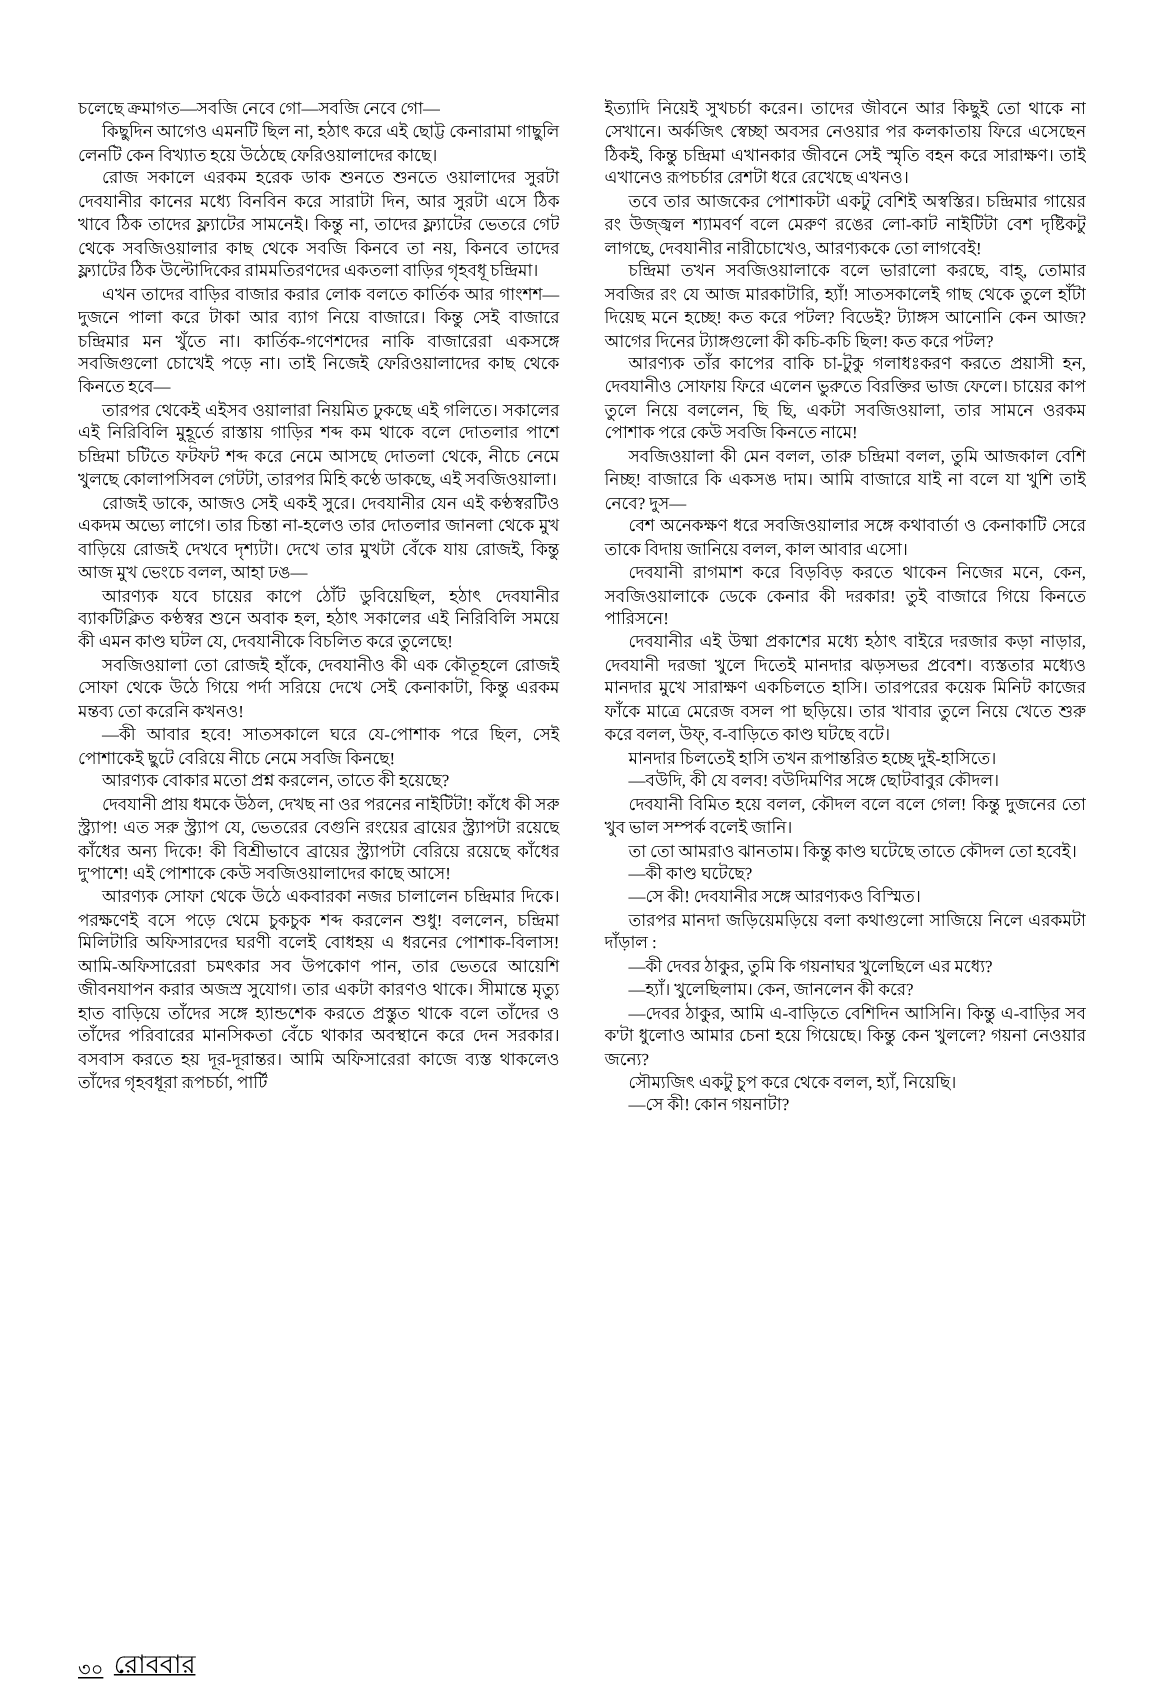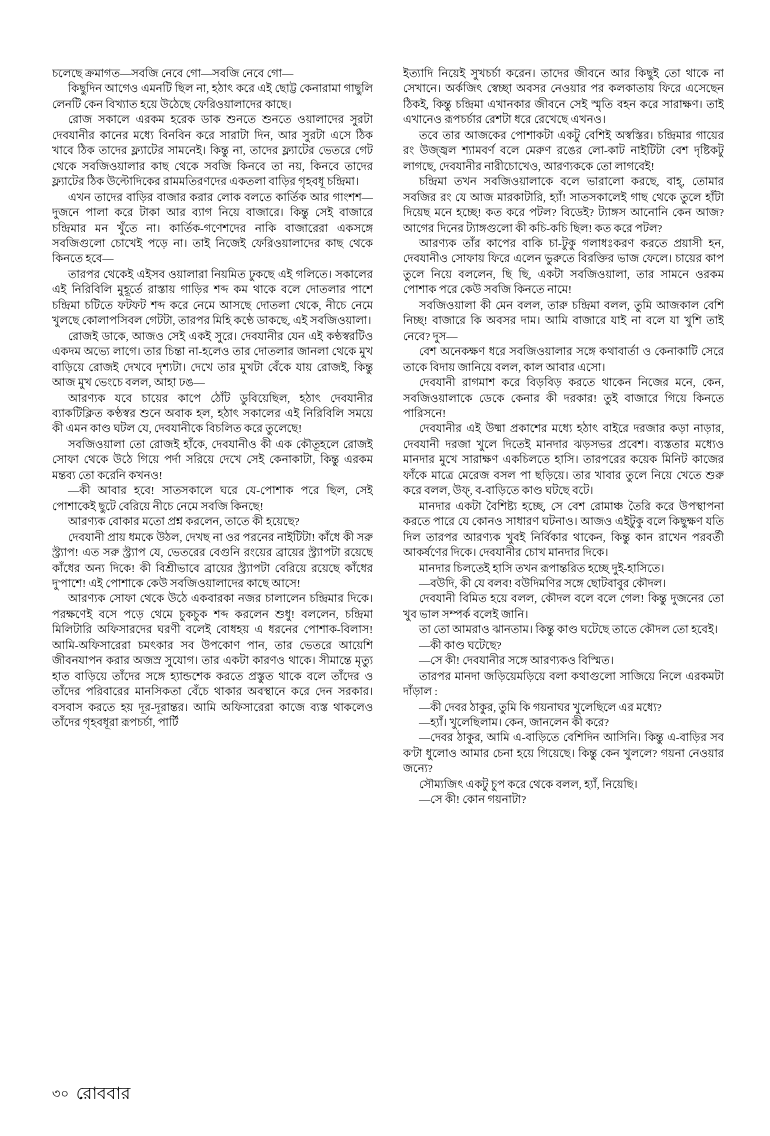--- a/index.html
+++ b/index.html
@@ -53,24 +53,25 @@
   }
   .col p.noind {
     text-indent: 0;
   }
   .col p.dash {
     text-indent: 16px;
   }
   .footer {
     position: absolute;
     left: 52px;
-    bottom: 28px;
+    bottom: 12px;
     display: flex;
-    align-items: center;
+    align-items: flex-end;
     gap: 7px;
+    text-decoration: underline;
   }
   .footer .pageno {
     font-size: 13px;
     font-family: "Liberation Serif", "DejaVu Serif", serif;
     letter-spacing: 0px;
   }
   .footer .pubname {
     font-size: 17px;
     font-family: "Liberation Serif", "DejaVu Serif", serif;
   }
@@ -94,25 +95,24 @@
       <p class="ind">আরণ্যক বোকার মতো প্রশ্ন করলেন, তাতে কী হয়েছে?</p>
       <p class="ind">দেবযানী প্রায় ধমকে উঠল, দেখছ না ওর পরনের নাইটিটা! কাঁধে কী সরু স্ট্র্যাপ! এত সরু স্ট্র্যাপ যে, ভেতরের বেগুনি রংয়ের ব্রায়ের স্ট্র্যাপটা রয়েছে কাঁধের অন্য দিকে! কী বিশ্রীভাবে ব্রায়ের স্ট্র্যাপটা বেরিয়ে রয়েছে কাঁধের দু'পাশে! এই পোশাকে কেউ সবজিওয়ালাদের কাছে আসে!</p>
       <p class="ind">আরণ্যক সোফা থেকে উঠে একবারকা নজর চালালেন চন্দ্রিমার দিকে। পরক্ষণেই বসে পড়ে থেমে চুকচুক শব্দ করলেন শুধু! বললেন, চন্দ্রিমা মিলিটারি অফিসারদের ঘরণী বলেই বোধহয় এ ধরনের পোশাক-বিলাস! আমি-অফিসারেরা চমৎকার সব উপকোণ পান, তার ভেতরে আয়েশি জীবনযাপন করার অজস্র সুযোগ। তার একটা কারণও থাকে। সীমান্তে মৃত্যু হাত বাড়িয়ে তাঁদের সঙ্গে হ্যান্ডশেক করতে প্রস্তুত থাকে বলে তাঁদের ও তাঁদের পরিবারের মানসিকতা বেঁচে থাকার অবস্থানে করে দেন সরকার। বসবাস করতে হয় দূর-দূরান্তর। আমি অফিসারেরা কাজে ব্যস্ত থাকলেও তাঁদের গৃহবধূরা রূপচর্চা, পার্টি</p>
     </div>
 
     <div class="col">
       <p class="noind">ইত্যাদি নিয়েই সুখচর্চা করেন। তাদের জীবনে আর কিছুই তো থাকে না সেখানে। অর্কজিৎ স্বেচ্ছা অবসর নেওয়ার পর কলকাতায় ফিরে এসেছেন ঠিকই, কিন্তু চন্দ্রিমা এখানকার জীবনে সেই স্মৃতি বহন করে সারাক্ষণ। তাই এখানেও রূপচর্চার রেশটা ধরে রেখেছে এখনও।</p>
       <p class="ind">তবে তার আজকের পোশাকটা একটু বেশিই অস্বস্তির। চন্দ্রিমার গায়ের রং উজ্জ্বল শ্যামবর্ণ বলে মেরুণ রঙের লো-কাট নাইটিটা বেশ দৃষ্টিকটু লাগছে, দেবযানীর নারীচোখেও, আরণ্যককে তো লাগবেই!</p>
       <p class="ind">চন্দ্রিমা তখন সবজিওয়ালাকে বলে ভারালো করছে, বাহ্, তোমার সবজির রং যে আজ মারকাটারি, হ্যাঁ! সাতসকালেই গাছ থেকে তুলে হাঁটা দিয়েছ মনে হচ্ছে! কত করে পটল? বিডেই? ট্যাঙ্গস আনোনি কেন আজ? আগের দিনের ট্যাঙ্গগুলো কী কচি-কচি ছিল! কত করে পটল?</p>
       <p class="ind">আরণ্যক তাঁর কাপের বাকি চা-টুকু গলাধঃকরণ করতে প্রয়াসী হন, দেবযানীও সোফায় ফিরে এলেন ভুরুতে বিরক্তির ভাজ ফেলে। চায়ের কাপ তুলে নিয়ে বললেন, ছি ছি, একটা সবজিওয়ালা, তার সামনে ওরকম পোশাক পরে কেউ সবজি কিনতে নামে!</p>
-      <p class="ind">সবজিওয়ালা কী মেন বলল, তারু চন্দ্রিমা বলল, তুমি আজকাল বেশি নিচ্ছ! বাজারে কি অবসর দাম। আমি বাজারে যাই না বলে যা খুশি তাই নেবে? দুস—</p>
+      <p class="ind">সবজিওয়ালা কী মেন বলল, তারু চন্দ্রিমা বলল, তুমি আজকাল বেশি নিচ্ছ! বাজারে কি একসঙ দাম। আমি বাজারে যাই না বলে যা খুশি তাই নেবে? দুস—</p>
       <p class="ind">বেশ অনেকক্ষণ ধরে সবজিওয়ালার সঙ্গে কথাবার্তা ও কেনাকাটি সেরে তাকে বিদায় জানিয়ে বলল, কাল আবার এসো।</p>
       <p class="ind">দেবযানী রাগমাশ করে বিড়বিড় করতে থাকেন নিজের মনে, কেন, সবজিওয়ালাকে ডেকে কেনার কী দরকার! তুই বাজারে গিয়ে কিনতে পারিসনে!</p>
       <p class="ind">দেবযানীর এই উষ্মা প্রকাশের মধ্যে হঠাৎ বাইরে দরজার কড়া নাড়ার, দেবযানী দরজা খুলে দিতেই মানদার ঝড়সভর প্রবেশ। ব্যস্ততার মধ্যেও মানদার মুখে সারাক্ষণ একচিলতে হাসি। তারপরের কয়েক মিনিট কাজের ফাঁকে মাত্রে মেরেজ বসল পা ছড়িয়ে। তার খাবার তুলে নিয়ে খেতে শুরু করে বলল, উফ্, ব-বাড়িতে কাণ্ড ঘটছে বটে।</p>
-      <p class="ind">মানদার একটা বৈশিষ্ট্য হচ্ছে, সে বেশ রোমাঞ্চ তৈরি করে উপস্থাপনা করতে পারে যে কোনও সাধারণ ঘটনাও। আজও এইটুকু বলে কিছুক্ষণ যতি দিল তারপর আরণ্যক খুবই নির্বিকার থাকেন, কিন্তু কান রাখেন পরবর্তী আকর্ষণের দিকে। দেবযানীর চোখ মানদার দিকে।</p>
       <p class="ind">মানদার চিলতেই হাসি তখন রূপান্তরিত হচ্ছে দুই-হাসিতে।</p>
       <p class="dash">—বউদি, কী যে বলব! বউদিমণির সঙ্গে ছোটবাবুর কৌদল।</p>
       <p class="ind">দেবযানী বিমিত হয়ে বলল, কৌদল বলে বলে গেল! কিন্তু দুজনের তো খুব ভাল সম্পর্ক বলেই জানি।</p>
       <p class="ind">তা তো আমরাও ঝানতাম। কিন্তু কাণ্ড ঘটেছে তাতে কৌদল তো হবেই।</p>
       <p class="dash">—কী কাণ্ড ঘটেছে?</p>
       <p class="dash">—সে কী! দেবযানীর সঙ্গে আরণ্যকও বিস্মিত।</p>
       <p class="ind">তারপর মানদা জড়িয়েমড়িয়ে বলা কথাগুলো সাজিয়ে নিলে এরকমটা দাঁড়াল :</p>
       <p class="dash">—কী দেবর ঠাকুর, তুমি কি গয়নাঘর খুলেছিলে এর মধ্যে?</p>
       <p class="dash">—হ্যাঁ। খুলেছিলাম। কেন, জানলেন কী করে?</p>
       <p class="dash">—দেবর ঠাকুর, আমি এ-বাড়িতে বেশিদিন আসিনি। কিন্তু এ-বাড়ির সব ক'টা ধুলোও আমার চেনা হয়ে গিয়েছে। কিন্তু কেন খুললে? গয়না নেওয়ার জন্যে?</p>

